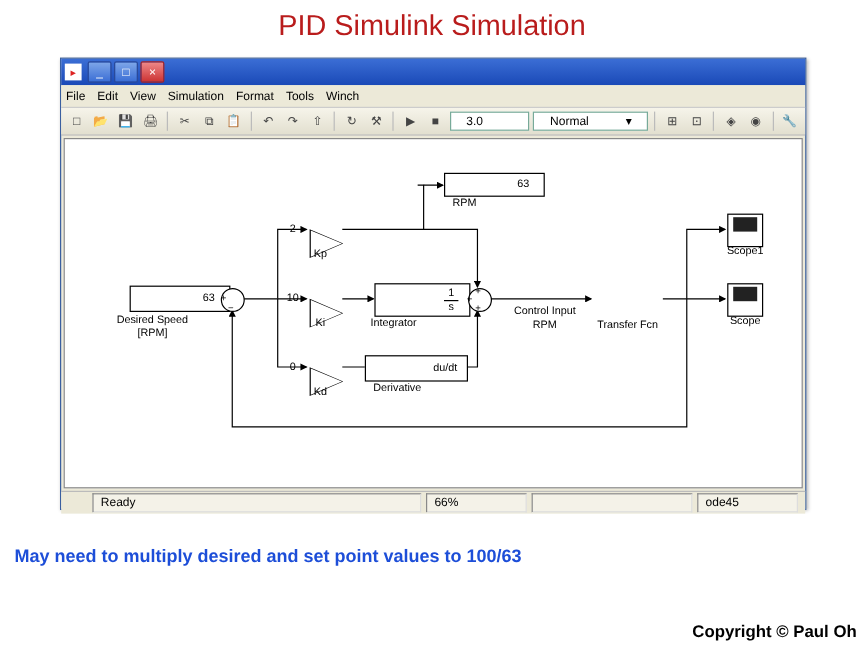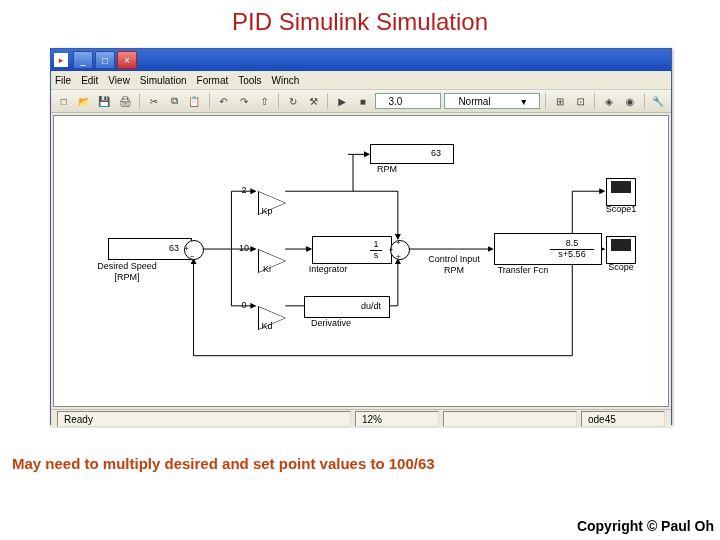--- a/index.html
+++ b/index.html
@@ -118,21 +118,21 @@
     gap: 4px;
   }
   .status-cell {
     border: 1px inset #ddd;
     padding: 0 6px;
     height: 14px;
     display: flex;
     align-items: center;
     background: #f4f2e8;
   }
-  .status-cell.flex { flex: 1; }
+  .status-cell.flex { flex: 1; margin-left: 20px; }
 
   .block {
     position: absolute;
     border: 1px solid #000;
     background: #fff;
     font-size: 9px;
     display: flex;
     align-items: center;
     justify-content: center;
     text-align: center;
@@ -210,21 +210,21 @@
   }
   .arrowhead {
     fill: #000;
   }
   .footer-note {
     position: absolute;
     left: 12px;
     top: 455px;
     font-size: 15px;
     font-weight: bold;
-    color: #c2410c;
+    color: #1d4ed8;
   }
   .copyright {
     position: absolute;
     right: 6px;
     bottom: 6px;
     font-size: 14px;
     font-weight: bold;
   }
 </style>
 </head>
@@ -368,40 +368,36 @@
       <span class="sum-sign" style="left:-2px;top:4px">+</span>
       <span class="sum-sign" style="left:5px;top:11px">+</span>
     </div>
 
     <div class="block" style="left:316px;top:28px;width:34px;height:18px;background:#fff">63</div>
     <div class="blabel" style="left:316px;top:48px;width:34px">RPM</div>
 
     <div class="blabel" style="left:368px;top:138px;width:64px">Control Input</div>
     <div class="blabel" style="left:368px;top:149px;width:64px">RPM</div>
 
-    <div class="block" style="left:440px;top:117px;width:58px;height:30px;flex-direction:column">
-      <div style="border-bottom:1px solid #000;width:44px;text-align:center">8.5</div>
-      <div>s+5.56</div>
-    </div>
     <div class="blabel" style="left:438px;top:149px;width:62px">Transfer Fcn</div>
 
     <div class="scope" style="left:552px;top:62px">
         <div class="scope-screen"></div>
       </div>
     <div class="blabel" style="left:548px;top:88px;width:38px">Scope1</div>
 
     <div class="scope" style="left:552px;top:120px">
         <div class="scope-screen"></div>
       </div>
     <div class="blabel" style="left:550px;top:146px;width:34px">Scope</div>
 
   </div>
 
   <div class="statusbar">
     <div class="status-cell flex">Ready</div>
-    <div class="status-cell" style="width:70px">12%</div>
+    <div class="status-cell" style="width:70px">66%</div>
     <div class="status-cell" style="width:120px"></div>
     <div class="status-cell" style="width:70px">ode45</div>
   </div>
 </div>
 
 <div class="footer-note">May need to multiply desired and set point values to 100/63</div>
 <div class="copyright">Copyright © Paul Oh</div>
 
 </body></html>

